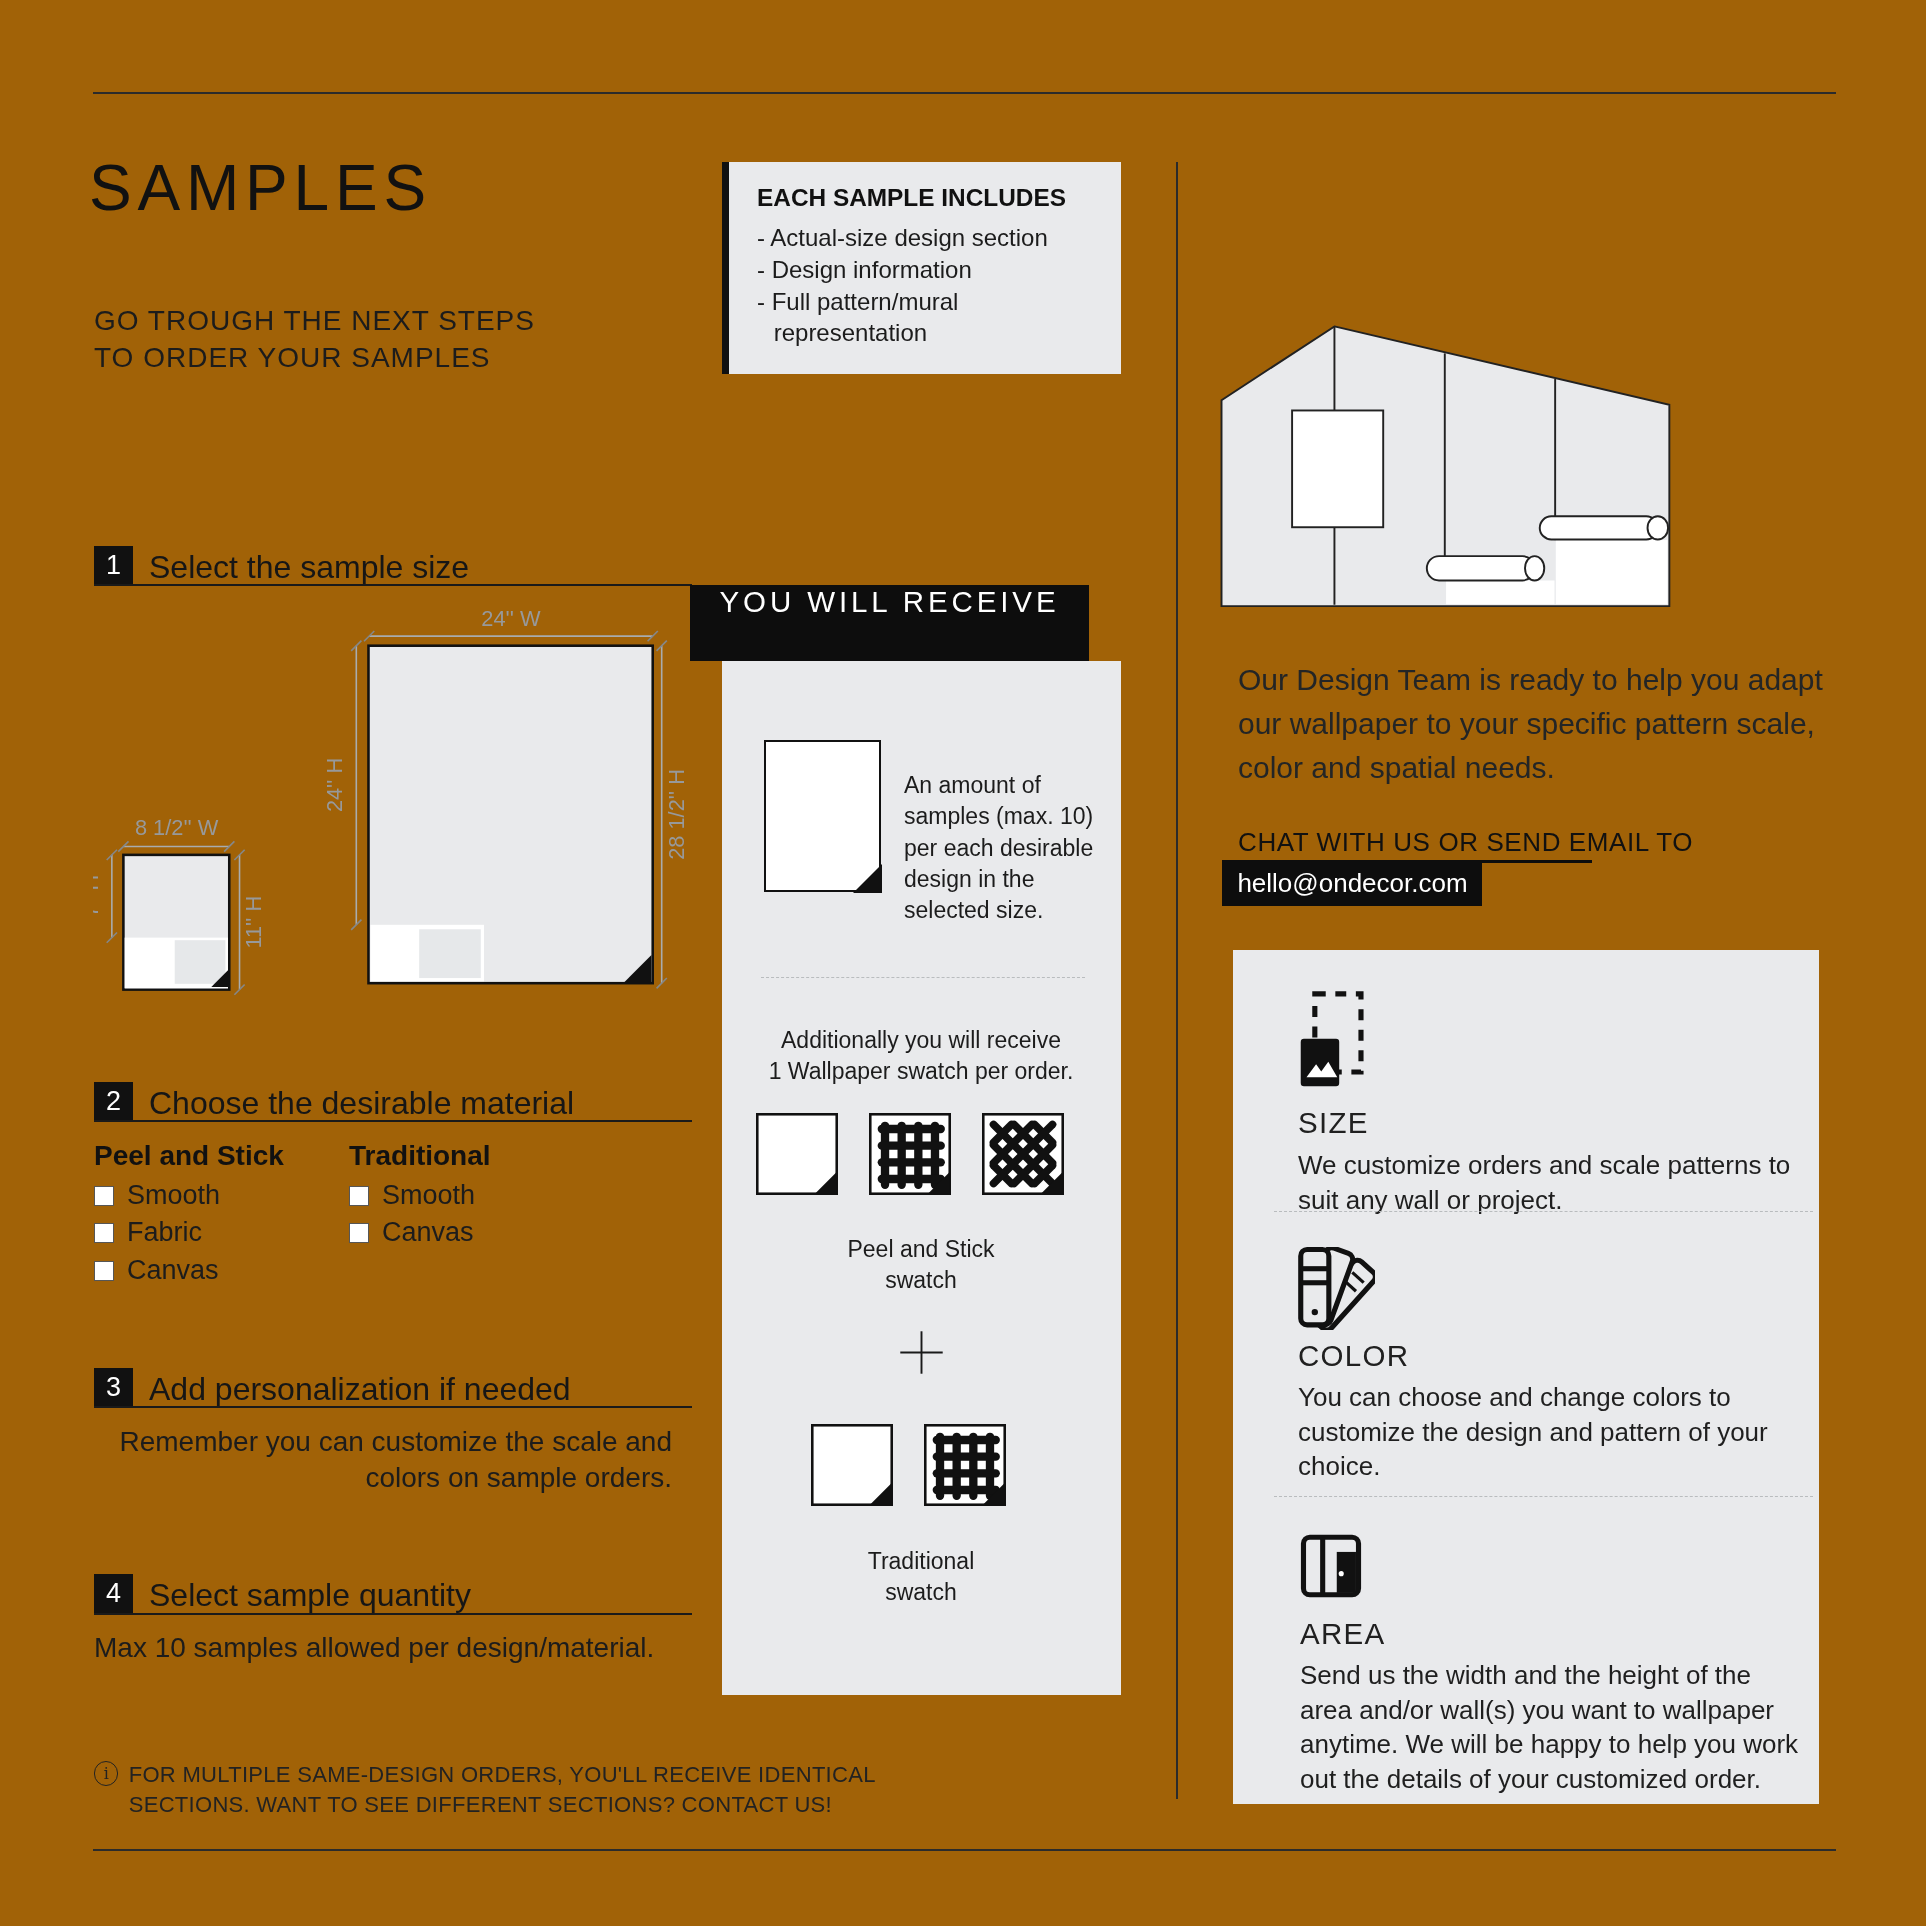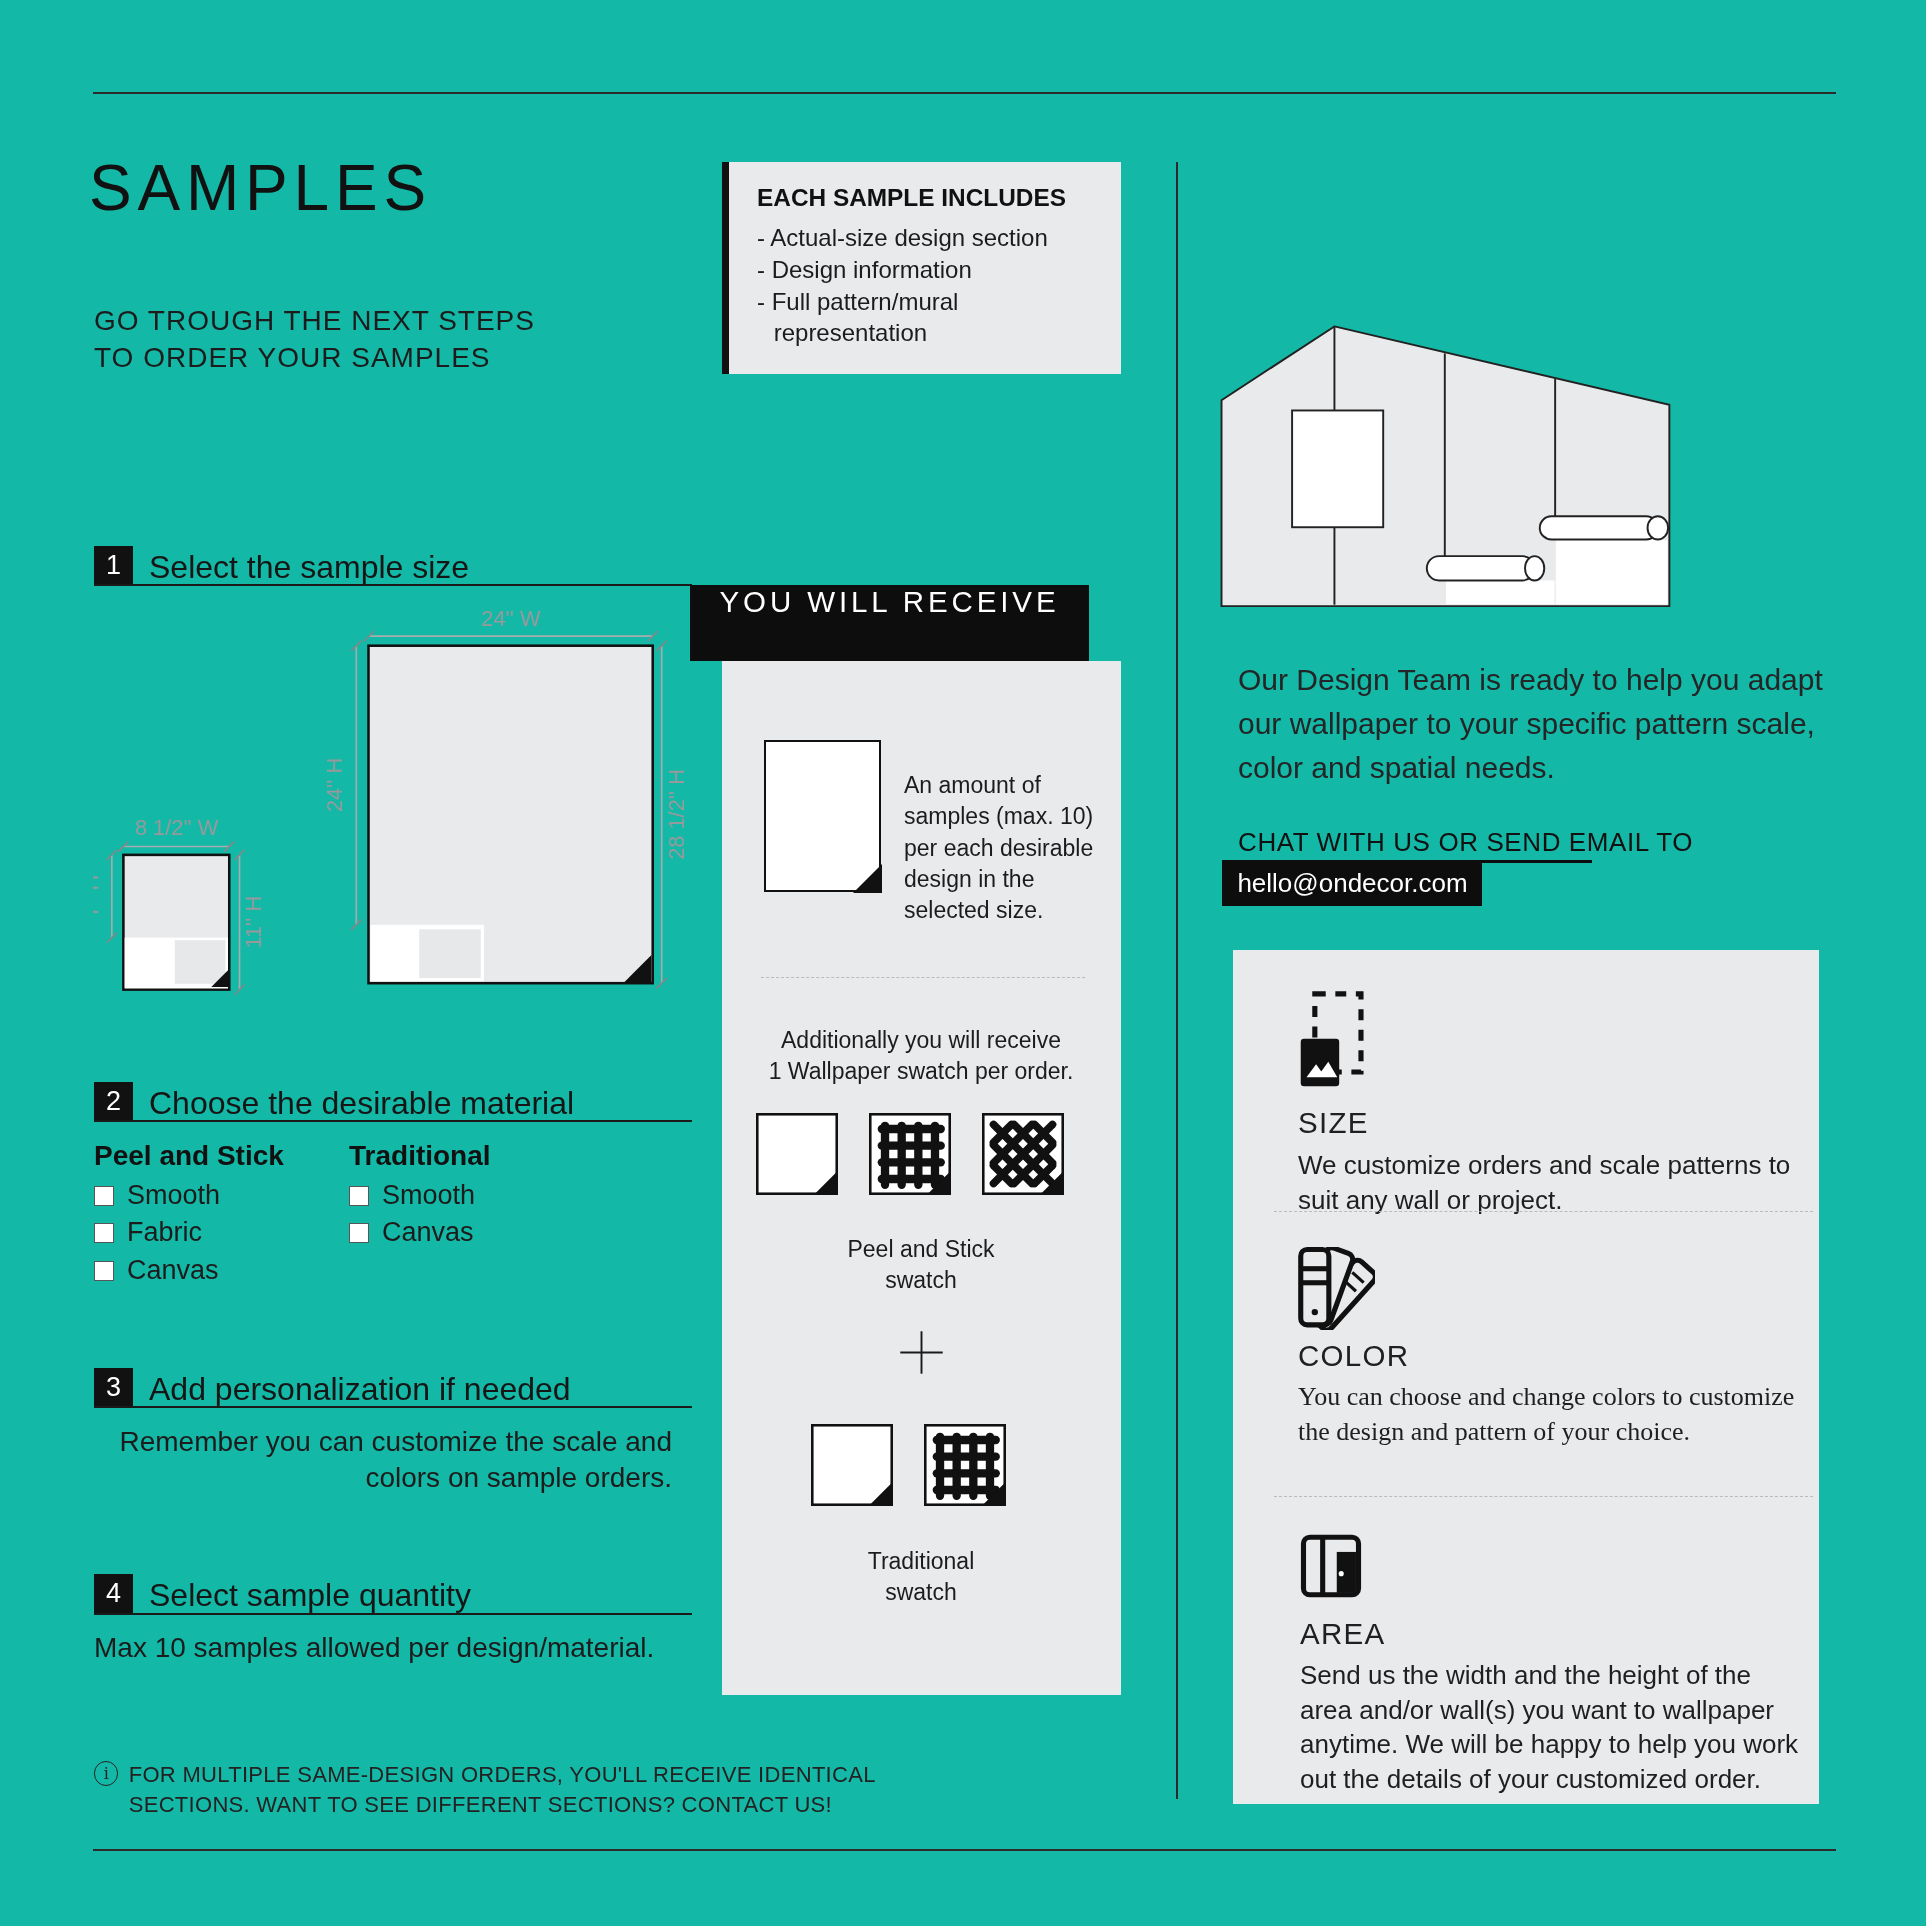--- a/index.html
+++ b/index.html
@@ -1,16 +1,16 @@
 <!DOCTYPE html>
 <html style="font-size:10.3px"><head>
 <meta charset="utf-8">
 <style>
   html,body{margin:0;padding:0;background:#ffffff;}
-  #canvas{position:relative;width:1926px;height:1926px;background:#14b8a6;
+  #canvas{position:relative;width:1926px;height:1926px;background:#a16207;
     font-family:"Liberation Sans","DejaVu Sans",sans-serif;color:#1a1a1a;overflow:hidden;}
   .abs{position:absolute;}
   .rule{position:absolute;left:93px;width:1743px;height:1.9px;background:#2b2b2b;}
   .big-title{font-size:64px;font-weight:400;letter-spacing:5.8px;color:#111;white-space:nowrap;}
   .intro{font-size:28px;letter-spacing:1px;line-height:1.33;white-space:pre-line;color:#1c1c1c;}
   
   .includes-box{left:722px;top:162px;width:399px;height:212px;background:#e9eaec;
     border-left:7.7px solid #111;box-sizing:border-box;padding:22px 19px 0 28px;}
   .includes-title{font-size:24.4px;font-weight:700;margin-bottom:10.3px;color:#111;}
   .inc-item{font-size:24px;line-height:1.32;padding-left:16.7px;text-indent:-16.7px;color:#1c1c1c;}
@@ -291,21 +291,21 @@
       <line x1="4" y1="34" x2="48" y2="34"></line>
       <line x1="4" y1="56" x2="48" y2="56"></line>
     </g>
     <circle cx="26" cy="102" r="5" fill="#111"></circle>
     <g stroke="#111" stroke-width="5" transform="rotate(42 26 108)">
       <line x1="24" y1="18" x2="48" y2="18"></line>
         <line x1="24" y1="36" x2="48" y2="36"></line>
     </g>
   </svg>
   <div class="feat-name" style="left:1298px;top:1339px;">COLOR</div>
-  <div class="feat-text" style="left:1298px;top:1380px;width:520px;font-family:Liberation Serif, serif;">You can choose and change colors to customize the design and pattern of your choice.</div>
+  <div class="feat-text" style="left:1298px;top:1380px;width:520px;">You can choose and change colors to customize the design and pattern of your choice.</div>
   <div class="dashed" style="left:1274px;top:1496px;width:539px;border-top-width:1.3px;"></div>
 
   <svg class="abs" style="left:1300px;top:1534px;" width="62" height="64" viewBox="0 0 96 100">
     <rect x="5" y="5" width="86" height="90" rx="10" fill="none" stroke="#111" stroke-width="8"></rect>
     <line x1="35" y1="5" x2="35" y2="95" stroke="#111" stroke-width="8"></line>
     <rect x="57" y="28" width="30" height="64" fill="#111"></rect>
     <circle cx="64" cy="62" r="4" fill="#fff"></circle>
   </svg>
   <div class="feat-name" style="left:1300px;top:1617px;">AREA</div>
   <div class="feat-text" style="left:1300px;top:1658px;width:507px;">Send us the width and the height of the area and/or wall(s) you want to wallpaper anytime. We will be happy to help you work out the details of your customized order.</div>

